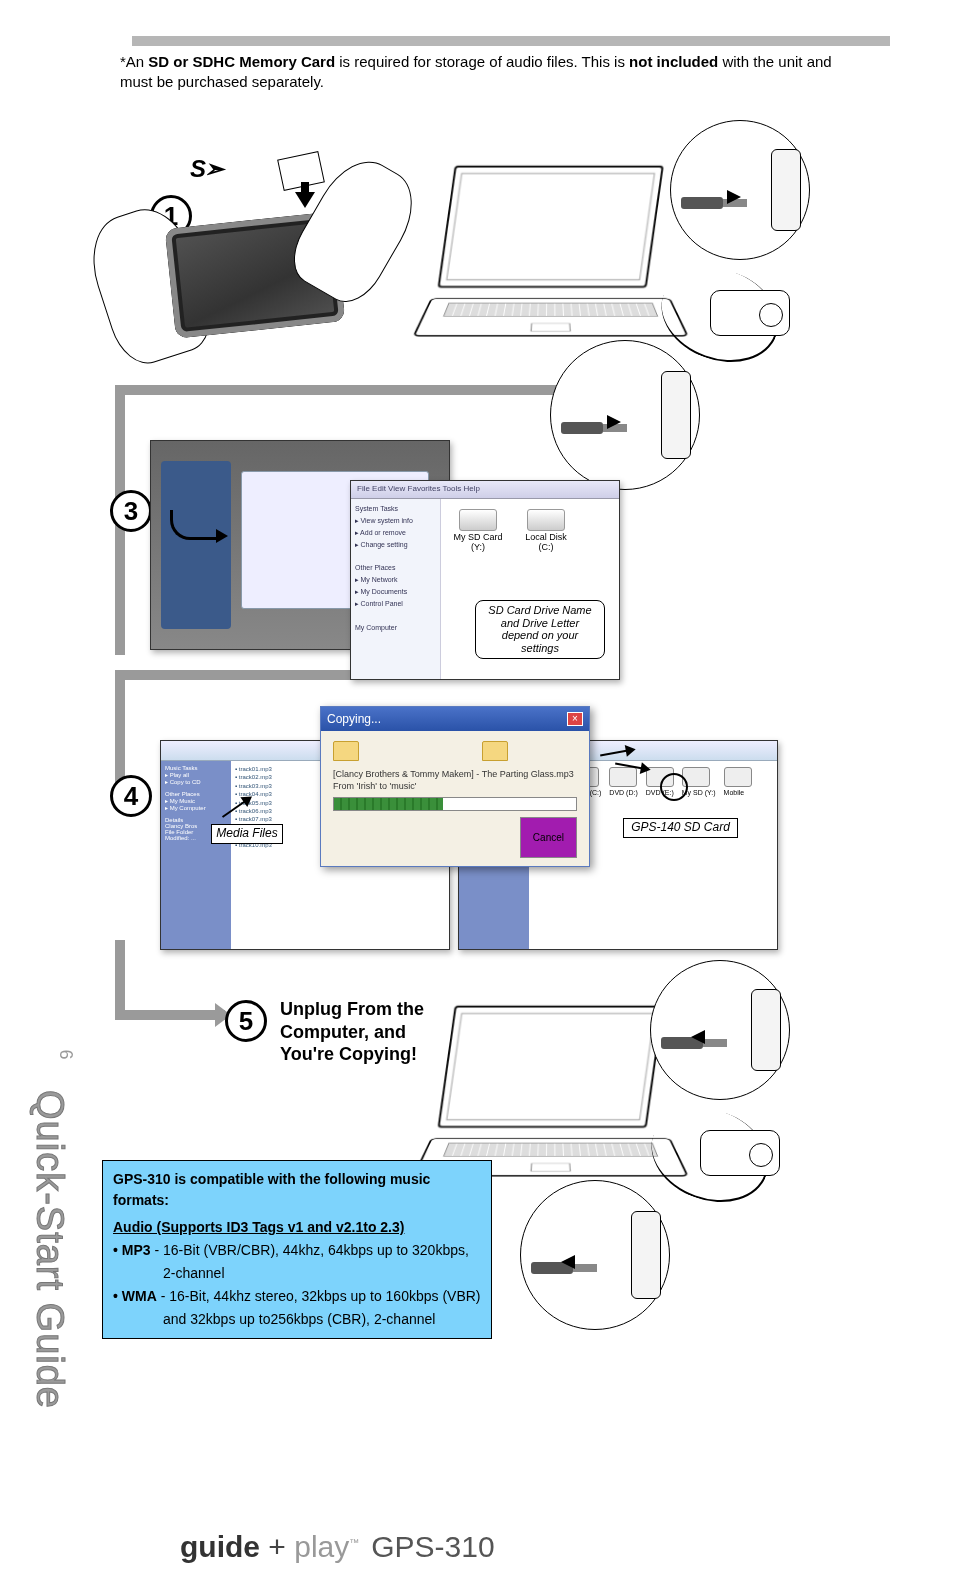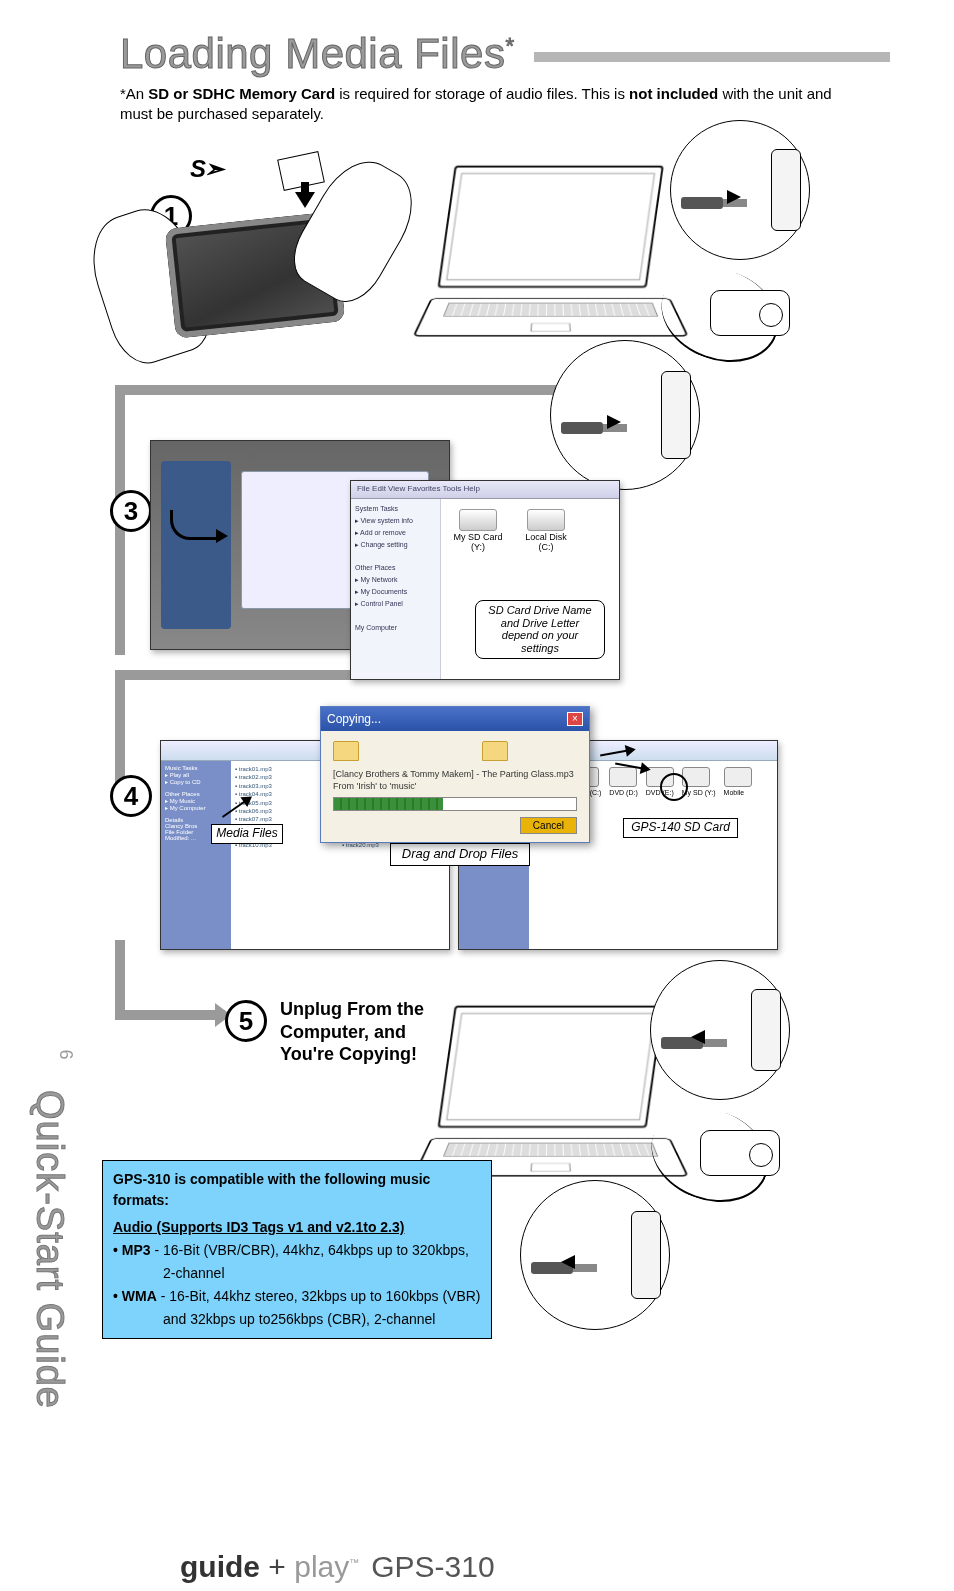--- a/index.html
+++ b/index.html
@@ -146,21 +146,21 @@
   .copydlg{position:absolute;left:320px;top:706px;width:270px;background:#f4f0e4;border:1px solid #5a7abf;box-shadow:3px 3px 8px rgba(0,0,0,0.4);font-size:10px;z-index:3;}
   .copydlg .cttl{background:linear-gradient(#4a72c8,#2a52a8);color:#fff;padding:5px 6px;font-size:12px;display:flex;justify-content:space-between;}
   .copydlg .cttl .x{background:#d44;width:16px;height:14px;text-align:center;border:1px solid #fff;font-size:10px;line-height:12px;}
   .copydlg .cbody{padding:10px 12px 8px;}
   .fic{display:inline-block;width:26px;height:20px;background:#f5d780;border:1px solid #c8a030;border-radius:2px 2px 0 0;}
   .fic2{margin-left:120px;}
   .fn{font-size:9px;margin:6px 0 2px;color:#333;}
   .fn2{font-size:9px;color:#333;}
   .prog{height:14px;border:1px solid #888;margin-top:6px;background:#fff;position:relative;}
   .prog .fill{position:absolute;left:0;top:0;bottom:0;width:45%;background:repeating-linear-gradient(90deg,#3a8f3a 0 6px,#2a7a2a 6px 8px);}
-  .cancel{float:right;margin-top:6px;border:1px solid #888;background:#eab308;padding:2px 12px;font-size:10px;}
+  .cancel{float:right;margin-top:6px;border:1px solid #888;background:#a21caf;padding:14px 12px;font-size:10px;}
 
   .small-arrow{position:absolute;width:28px;height:2px;background:#000;}
   .small-arrow::after{content:"";position:absolute;right:-8px;top:-5px;width:0;height:0;border-top:6px solid transparent;border-bottom:6px solid transparent;border-left:10px solid #000;}
   .sa1{left:220px;top:808px;transform:rotate(-35deg);}
   .sa2{left:600px;top:752px;transform:rotate(-10deg);}
   .sa2b{left:615px;top:765px;transform:rotate(10deg);}
 
   
   .step5-text{position:absolute;left:280px;top:998px;width:180px;font-size:18px;font-weight:700;line-height:1.25;}
 
@@ -169,32 +169,31 @@
   .fmtbox .hd{font-weight:700;}
   .fmtbox .ul{text-decoration:underline;font-weight:700;margin-top:6px;}
   .fmtbox .row{margin-top:2px;}
   .fmtbox .indent{margin-left:50px;}
 
   
   .sidenum{position:absolute;left:60px;top:1044px;font-size:18px;color:#9a9a9a;transform:rotate(90deg);}
   .sidetxt{position:absolute;left:28px;top:1090px;writing-mode:vertical-rl;font-size:38px;color:#9a9a9a;-webkit-text-stroke:1px #777;letter-spacing:1px;font-weight:400;}
 
   
-  .footer{position:absolute;left:180px;top:1530px;font-size:30px;color:#444;margin-top:20px;}
+  .footer{position:absolute;left:180px;top:1530px;font-size:30px;color:#444;}
   .footer .g{font-weight:700;color:#333;}
   .footer .pl{font-weight:300;color:#999;}
   .footer .tm{font-size:10px;vertical-align:super;color:#999;}
   .footer .mdl{font-weight:300;color:#555;margin-left:12px;}
 </style>
 </head>
 <body>
 
 <div class="page">
   <div class="title-row">
-    <h1><span>Loading Media Files</span><sup>*</sup></h1>
     <div class="title-bar"></div>
   </div>
   <p class="note">
     <span>*An </span><b>SD or SDHC Memory Card</b><span> is required for storage of audio files. This is </span><b>not included</b><span> with the unit and must be purchased separately.</span>
   </p>
 </div>
 
 <div class="hflow hflow1"></div>
 <div class="vflow vflow1"></div>
 <div class="hflow hflow2"></div>

